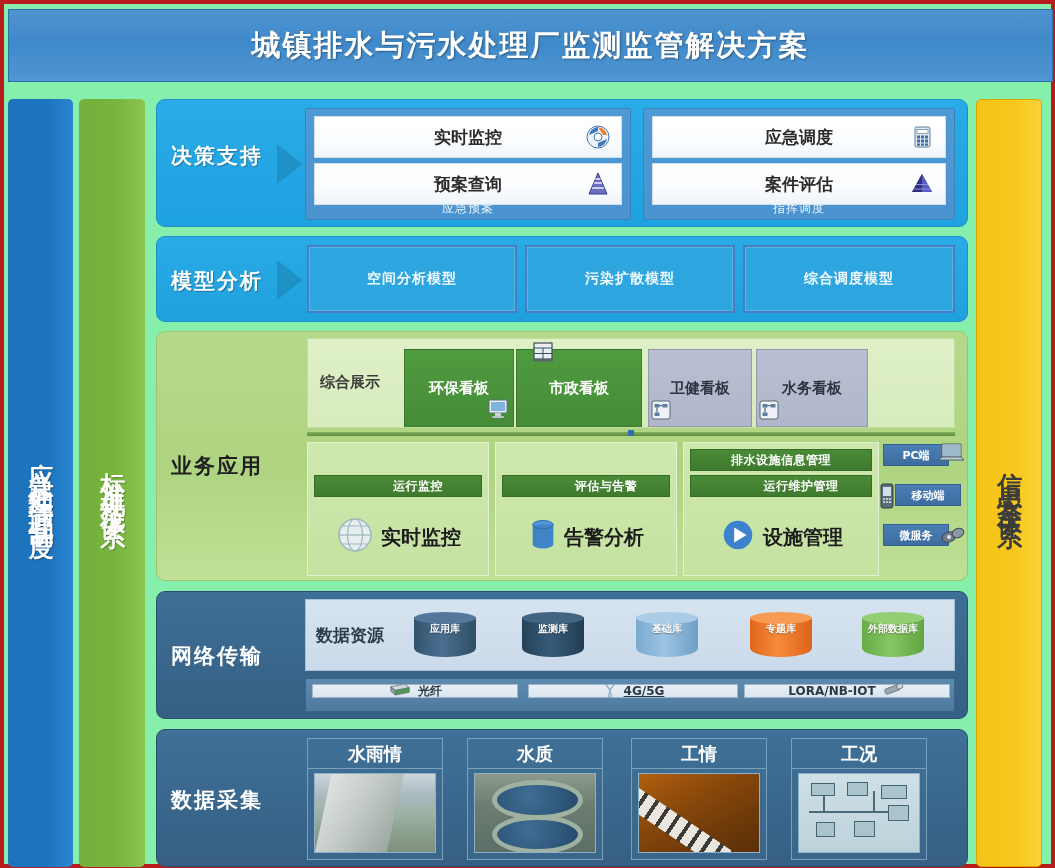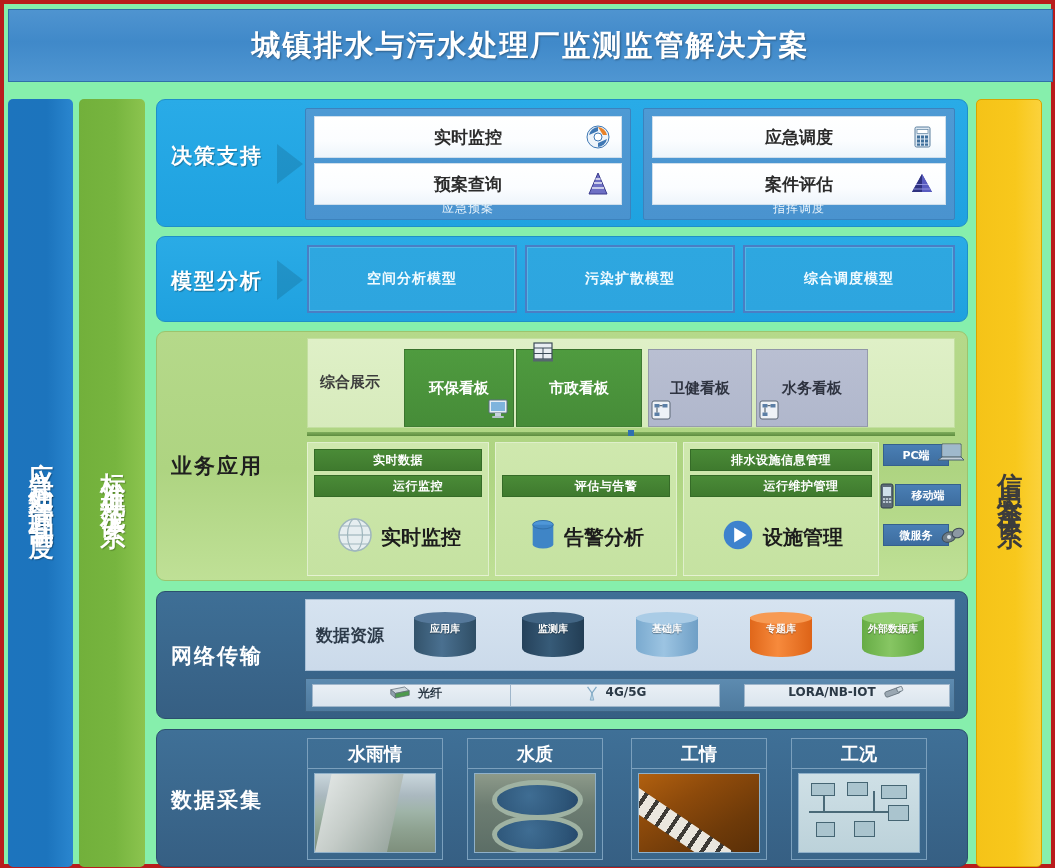--- a/index.html
+++ b/index.html
@@ -208,28 +208,28 @@
     font-size:10px;font-weight:bold;color:#ffffff;line-height:12px;
     text-shadow:0 1px 1px rgba(0,0,0,.4);
   }
   .cy1{left:108px;}.cy2{left:216px;}.cy3{left:330px;}.cy4{left:444px;}.cy5{left:556px;}
   .net-links{
     position:absolute;left:148px;top:86px;width:650px;height:34px;
     background:linear-gradient(180deg,#5d8bb0 0%,#4e7a9e 100%);
     border:1px solid #3d6383;box-sizing:border-box;
   }
   .net-link{
-    position:absolute;top:5px;height:23px;
+    position:absolute;top:5px;height:14px;
     background:linear-gradient(180deg,#e9eff5 0%,#dbe5ee 100%);
     border:1px solid #9fb6cb;box-sizing:border-box;
-    display:flex;justify-content:center;gap:6px;
+    display:flex;align-items:center;justify-content:center;gap:6px;
     font-size:12px;color:#2c3a47;font-weight:bold;
   }
   .nl1{left:6px;width:206px;}
-  .nl2{left:204px;width:210px;}
+  .nl2{left:222px;width:210px;text-decoration:underline;}
   .nl3{left:438px;width:206px;}
 
   
   .band-collect{
     top:630px;width:812px;height:138px;
     background:linear-gradient(180deg,#3f7097 0%,#365f83 100%);
     border:1px solid #2c4f6e;border-radius:9px;
   }
   .band-collect .band-label{color:#ffffff;top:56px;}
   .col-card{
@@ -429,23 +429,20 @@
               <rect x="3.5" y="12.5" width="5" height="3.5" fill="#5b7fa6"></rect>
               <path d="M6 7.5 L6 12.5 M8.5 5.7 L11.5 5.7" stroke="#3c4c58" stroke-width="1" fill="none"></path>
             </svg>
           </span>
         </div>
       </div>
 
       <div class="biz-divider"></div>
 
       <div class="biz-col bc1">
-        <div class="biz-bar b1">
-          <span>实时数据</span>
-        </div>
         <div class="biz-bar b2">
           <span>运行监控</span>
         </div>
         <div class="biz-big">
           <span>
             <svg viewBox="0 0 40 40" width="40" height="40">
               <circle cx="20" cy="20" r="16" fill="#e6eef0" stroke="#9fb6bd" stroke-width="1.5"></circle>
               <ellipse cx="20" cy="20" rx="7.5" ry="16" fill="none" stroke="#9fb6bd" stroke-width="1.2"></ellipse>
               <line x1="4" y1="20" x2="36" y2="20" stroke="#9fb6bd" stroke-width="1.2"></line>
               <line x1="7" y1="11" x2="33" y2="11" stroke="#9fb6bd" stroke-width="1"></line>

